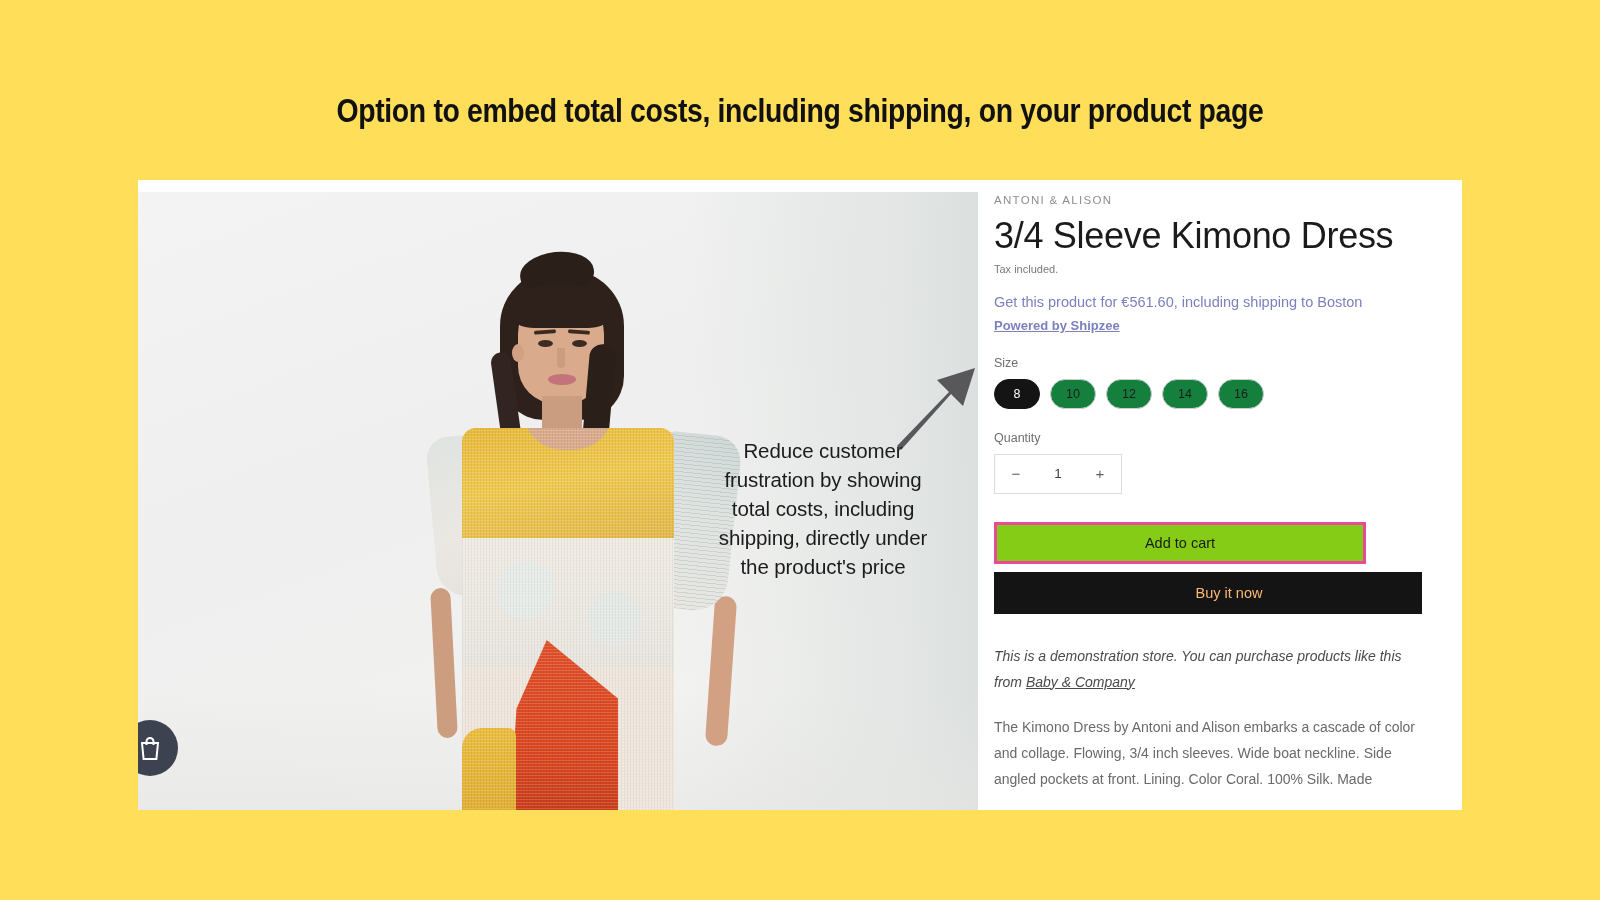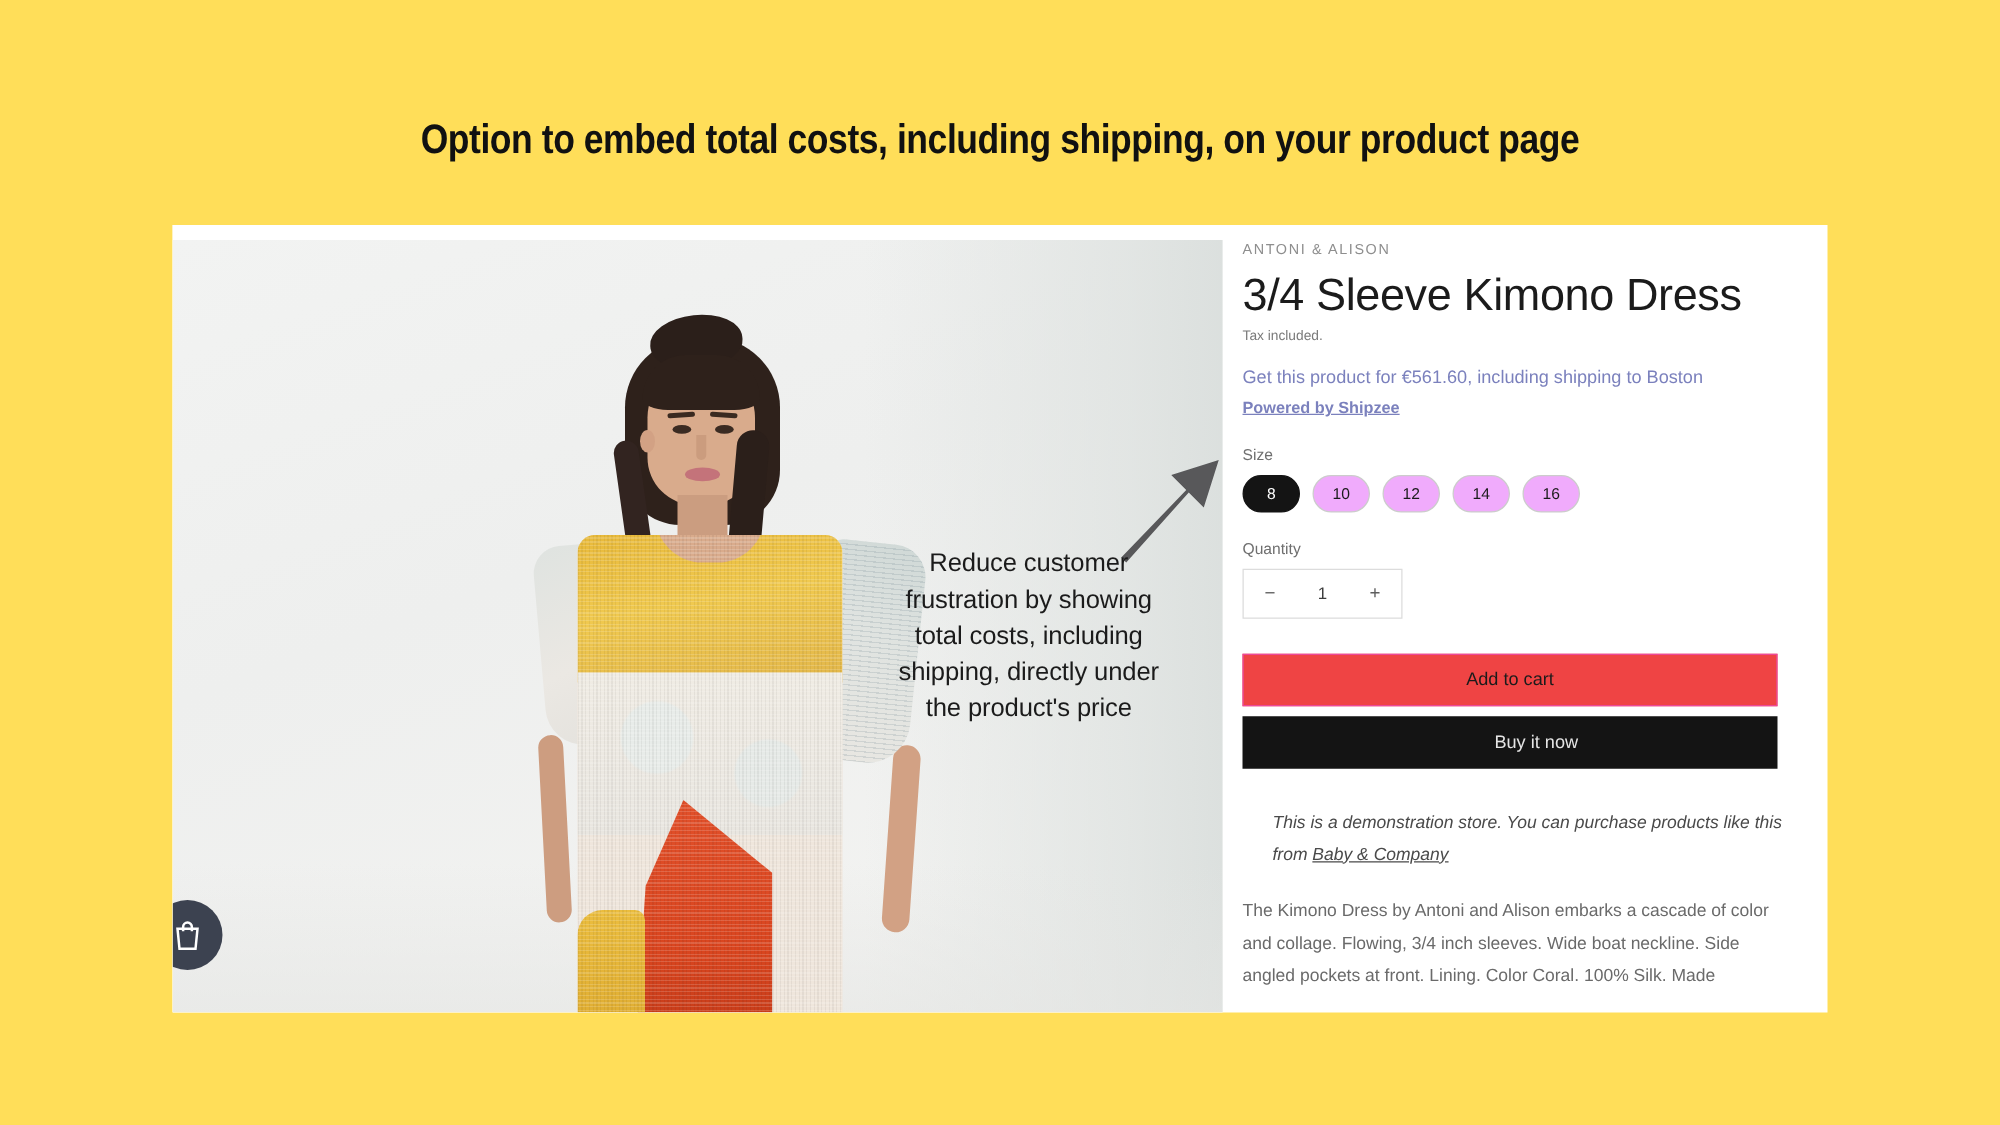--- a/index.html
+++ b/index.html
@@ -252,21 +252,21 @@
     min-width: 46px;
     height: 30px;
     padding: 0 14px;
     border: 1px solid #cccccc;
     border-radius: 16px;
     display: flex;
     align-items: center;
     justify-content: center;
     font-size: 12.5px;
     color: #1b1b1b;
-    background: #f0abfc;
+    background: #15803d;
     cursor: pointer;
     box-sizing: border-box;
   }
   .size-opt.selected {
     background: #141414;
     color: #ffffff;
     border-color: #141414;
   }
   .qty-box {
     display: flex;
@@ -282,51 +282,50 @@
     display: flex; align-items: center; justify-content: center;
     font-size: 15px; color: #5e5e5e; cursor: pointer;
     background: transparent; border: 0;
     font-family: "Liberation Sans", sans-serif;
   }
   .qty-val {
     flex: 1 1 auto; text-align: center; font-size: 13.5px; color: #3d3d3d;
   }
   .btn-add {
     margin-top: 28px;
-    width: 428px;
+    width: 372px;
     height: 42px;
-    border: 1px solid #ec4899;
-    background: #ef4444;
+    border: 3px solid #ec4899;
+    background: #84cc16;
     color: #1b1b1b;
     font-size: 14.5px;
     display: flex; align-items: center; justify-content: center;
     cursor: pointer; box-sizing: border-box;
     font-family: "Liberation Sans", sans-serif;
   }
   .btn-buy {
     margin-top: 8px;
     width: 428px;
     height: 42px;
     background: #141414;
-    color: #e5e5e5;
+    color: #fdba74;
     font-size: 14.5px;
     display: flex; align-items: center; justify-content: center;
     cursor: pointer; box-sizing: border-box;
     border: 0;
     font-family: "Liberation Sans", sans-serif;
     padding-left: 48px;
   }
   .demo-note {
     margin-top: 29px;
     width: 428px;
     font-size: 14px;
     font-style: italic;
     color: #4a4a4a;
     line-height: 26px;
-    margin-left: 24px;
   }
   .demo-note a, .demo-link {
     color: #4a4a4a; text-decoration: underline; cursor: pointer;
   }
   .description {
     margin-top: 19px;
     width: 428px;
     font-size: 14px;
     color: #6a6a6a;
     line-height: 26px;

